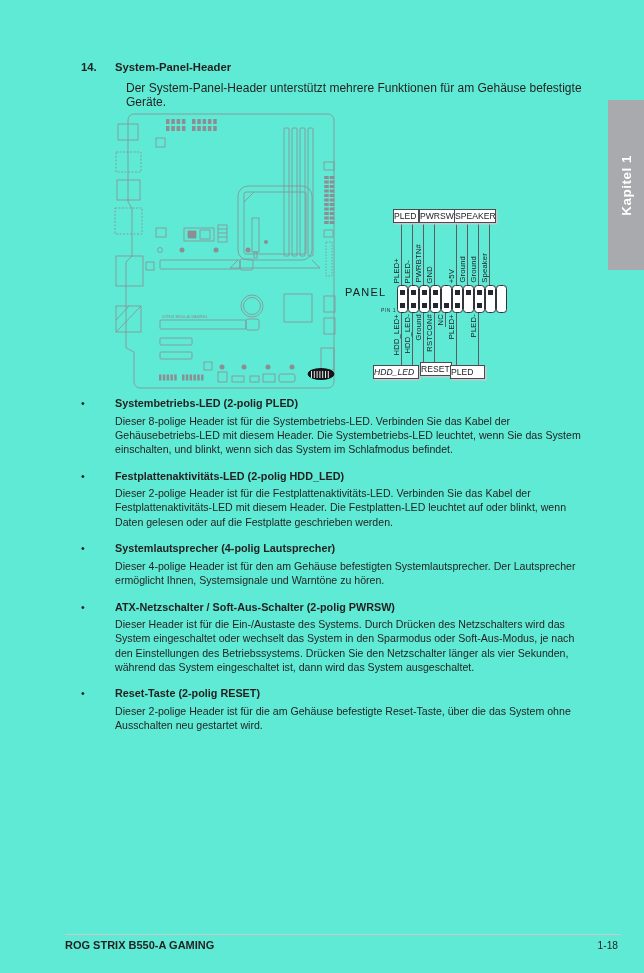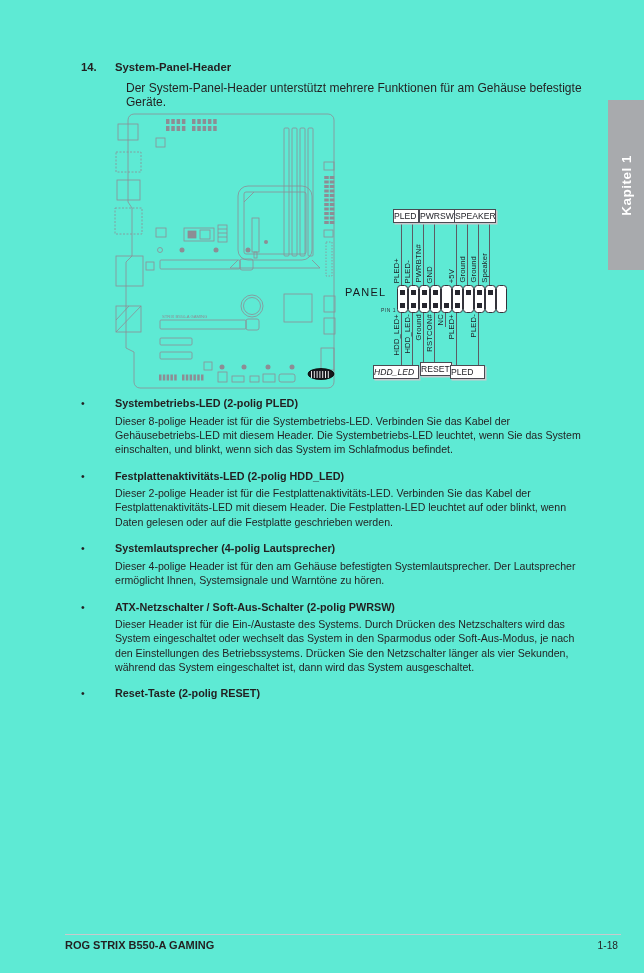--- a/index.html
+++ b/index.html
@@ -246,20 +246,21 @@
         <span class="b-marker">•</span>
         <div>
           <div class="b-title">ATX-Netzschalter / Soft-Aus-Schalter (2-polig PWRSW)</div>
           <div class="b-body">Dieser Header ist für die Ein-/Austaste des Systems. Durch Drücken des Netzschalters wird das System eingeschaltet oder wechselt das System in den Sparmodus oder Soft-Aus-Modus, je nach den Einstellungen des Betriebssystems. Drücken Sie den Netzschalter länger als vier Sekunden, während das System eingeschaltet ist, dann wird das System ausgeschaltet.</div>
         </div>
       </div>
       <div class="bullet-item">
         <span class="b-marker">•</span>
         <div>
           <div class="b-title">Reset-Taste (2-polig RESET)</div>
+          <div class="b-body">Dieser 2-polige Header ist für die am Gehäuse befestigte Reset-Taste, über die das System ohne Ausschalten neu gestartet wird.</div>
         </div>
       </div>
     </div>
 
   <div class="chapter-tab">
     <span class="tab-text">Kapitel 1</span>
   </div>
 
   <div class="footer-line"></div>
   <div class="footer">

